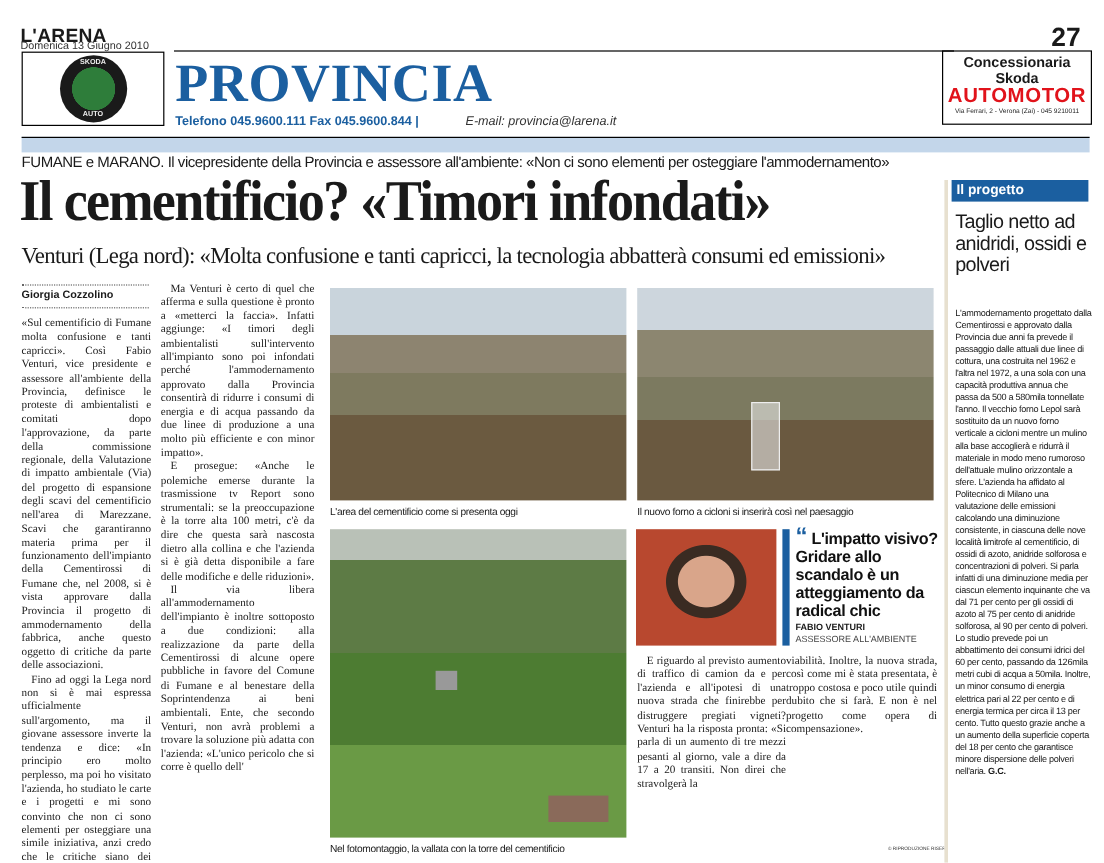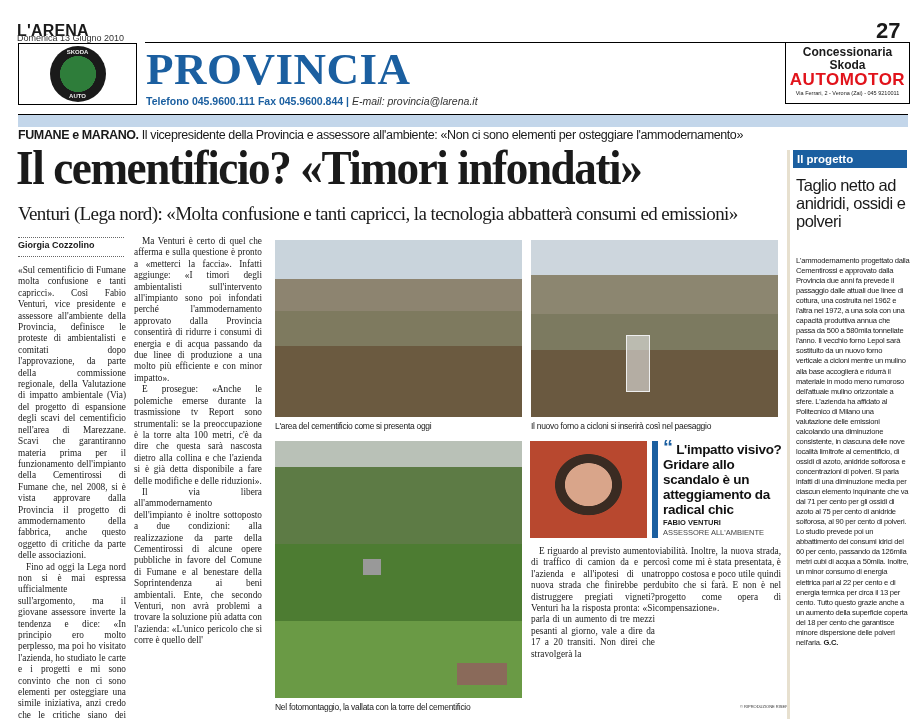--- a/index.html
+++ b/index.html
@@ -8,30 +8,30 @@
   .sans { font-family:"Liberation Sans", sans-serif; }
   .masthead-name { left:17px; top:22px; font-size:16px; font-weight:bold; letter-spacing:0.2px; }
   .masthead-date { left:17px; top:33px; font-size:9px; color:#333; }
   .logo-box { left:18px; top:43px; width:117px; height:60px; border:1px solid #000; display:flex; align-items:center; justify-content:center; }
   .skoda-logo { width:56px; height:56px; border-radius:50%; background:radial-gradient(circle,#2e7d3a 0 45%,#1a1a1a 46% 100%); position:relative; }
   .skoda-logo span { position:absolute; left:0; right:0; text-align:center; color:#eee; font-size:6px; font-weight:bold; font-family:"Liberation Sans",sans-serif; }
   .skoda-logo .t { top:3px; } .skoda-logo .b { bottom:3px; }
   .rule-top { left:145px; top:42px; width:650px; border-top:1.5px solid #000; }
   .section-title { left:146px; top:44px; font-size:45px; font-weight:bold; color:#1b5fa0; letter-spacing:0.5px; line-height:50px; }
   .contacts { left:146px; top:95px; font-size:10.5px; color:#1b5fa0; font-weight:bold; }
-  .contacts .email { font-weight:normal; font-style:italic; color:#333; }
+  .contacts .email { font-weight:normal; font-style:italic; color:#333;margin-left:36px; }
   .page-num { left:876px; top:18px; font-size:22px; font-weight:bold; font-family:"Liberation Sans",sans-serif; }
   .ad-box { left:785px; top:42px; width:123px; height:60px; border:1px solid #000; text-align:center; font-family:"Liberation Sans",sans-serif; }
   .ad-box .l1 { font-size:12px; font-weight:bold; margin-top:3px; line-height:13px; }
   .ad-box .l2 { font-size:12px; font-weight:bold; line-height:12px; }
   .ad-box .l3 { font-size:17px; font-weight:900; color:#e1131b; line-height:18px; letter-spacing:0.5px; }
   .ad-box .l4 { font-size:5.5px; line-height:9px; }
   .bluebar { left:18px; top:114px; width:890px; height:12px; background:#c3d6ea; border-top:1.5px solid #000; }
   .kicker { left:18px; top:128px; font-size:12.5px; font-family:"Liberation Sans",sans-serif; letter-spacing:-0.4px; white-space:nowrap; }
-  .kicker b { font-weight:700; }
+  .kicker b { font-weight:400; }
   .headline { left:16px; top:140px; font-size:48px; font-weight:bold; letter-spacing:-1.5px; line-height:56px; white-space:nowrap; transform:scaleX(0.94); transform-origin:left; }
   .subhead { left:18px; top:203px; font-size:19px; line-height:22px; white-space:nowrap; letter-spacing:-0.6px; }
   .byline-rule { left:18px; width:106px; border-top:1px dotted #666; }
   .byline { left:18px; top:240px; font-size:9px; font-weight:bold; font-family:"Liberation Sans",sans-serif; }
   .col { font-size:9.3px; line-height:11.4px; text-align:justify; hyphens:manual; }
   .col p { margin:0; text-indent:8px; }
   .col p.first { text-indent:0; }
   .col1 { left:18px; top:265px; width:108px; }
   .col2 { left:134px; top:236px; width:128px; }
   .photo { background:#777; overflow:hidden; }

